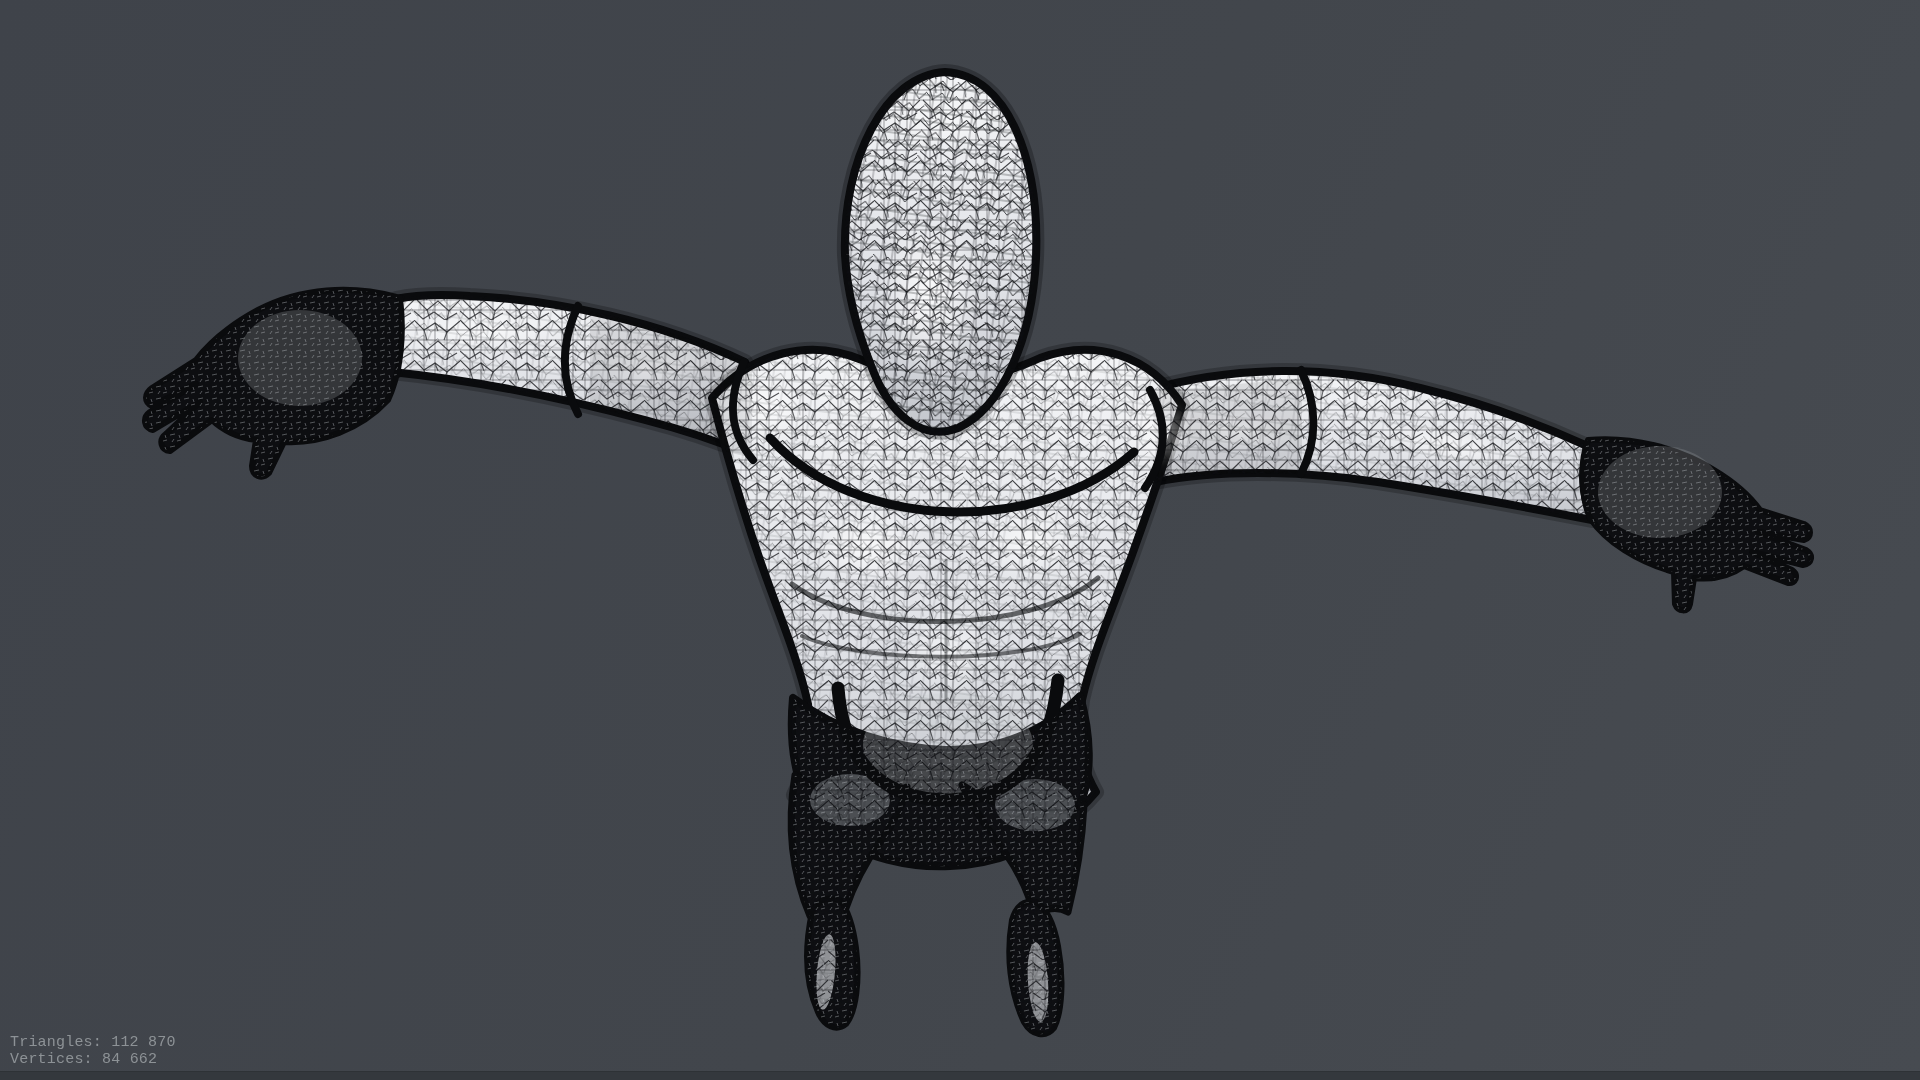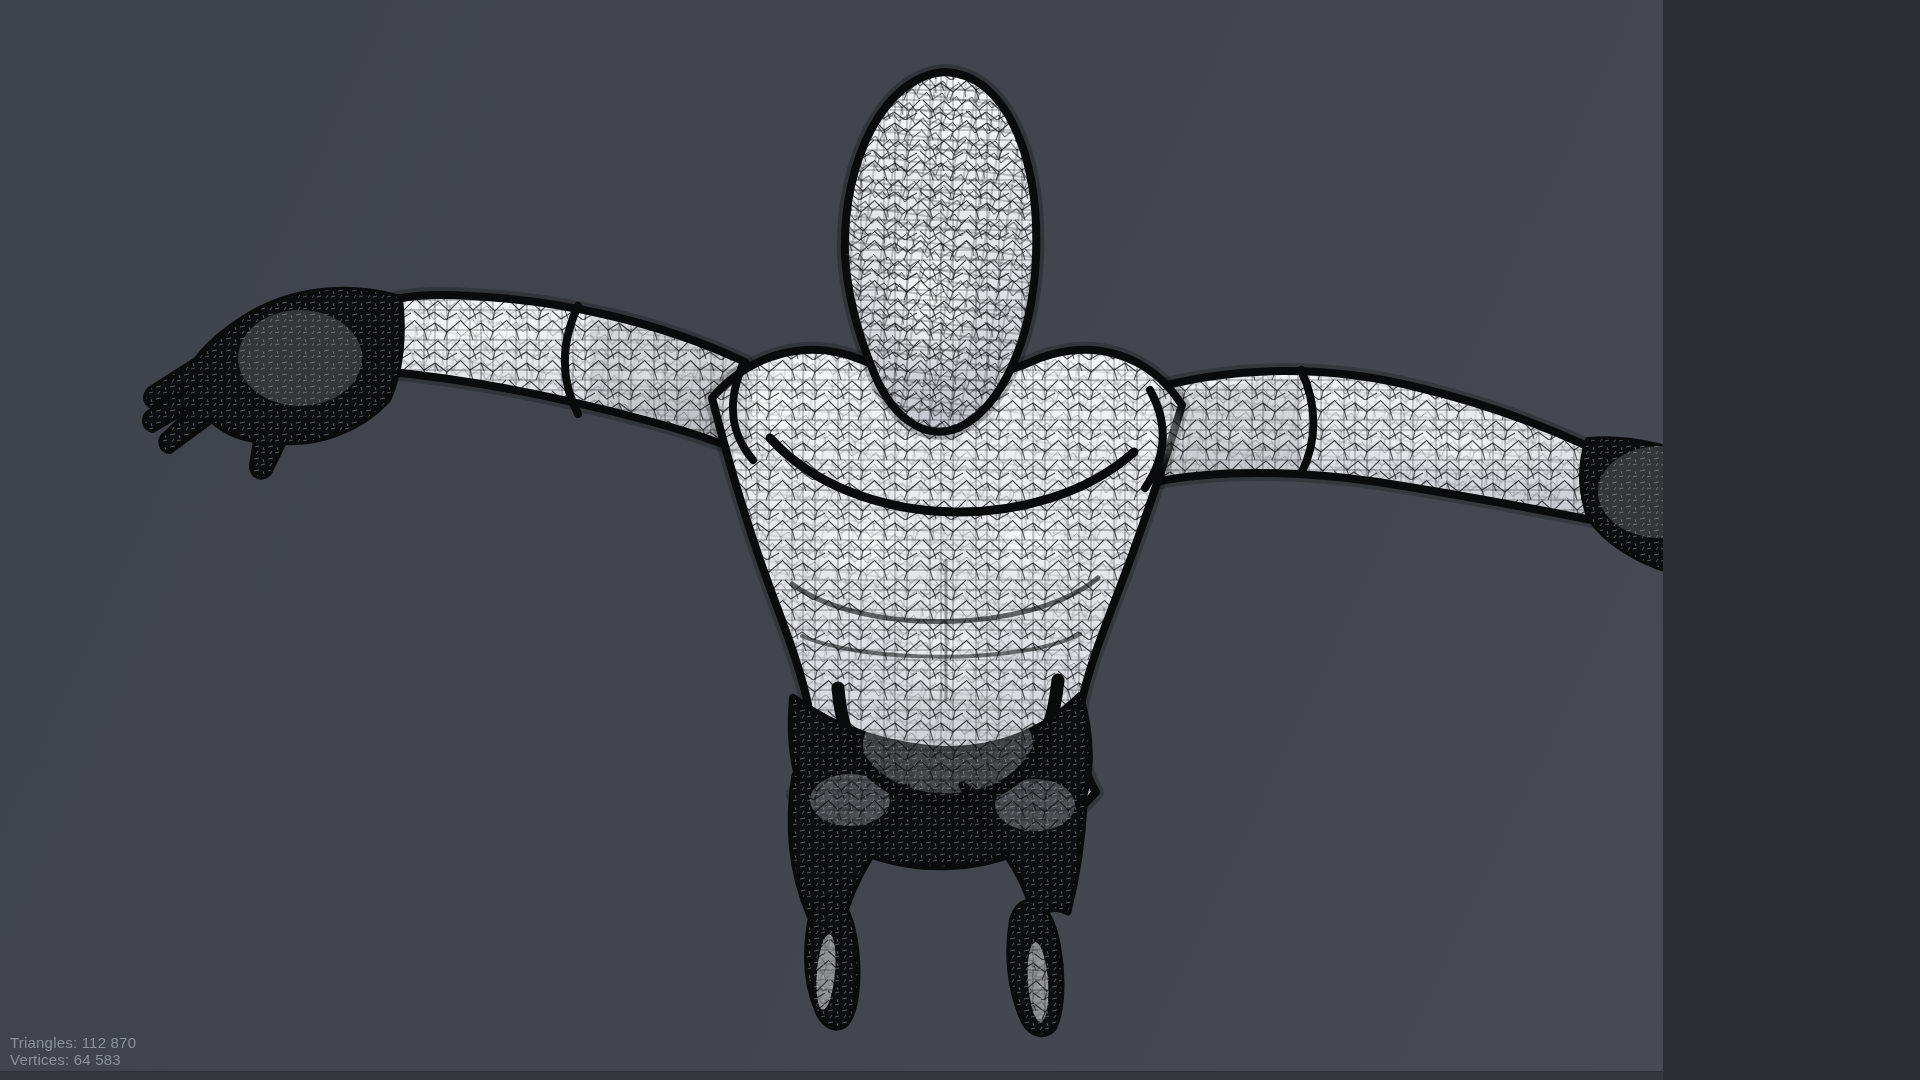--- a/index.html
+++ b/index.html
@@ -1,18 +1,18 @@
 <!DOCTYPE html>
 <html><head>
 <meta charset="utf-8">
 <style>
   html,body{margin:0;padding:0;background:#2b2e32;}
   #app{
-    position:relative;width:1663px;height:1080px;overflow:hidden;
-    font-family:Liberation Sans, sans-serif;
+    position:relative;width:1920px;height:1080px;overflow:hidden;
+    font-family:Liberation Mono, monospace;
   }
   .viewport{
     position:absolute;inset:0;
     background:linear-gradient(295deg,#474b51 0%,#42464c 48%,#3f434a 100%);
     cursor:grab;
   }
   .viewport svg{position:absolute;left:0;top:0;display:block;}
   .stats{
     position:absolute;left:10px;bottom:12px;
     color:#8d9296;font-size:15px;line-height:17px;letter-spacing:.2px;
@@ -197,18 +197,18 @@
         <ellipse cx="1660" cy="492" rx="62" ry="46" fill="#9a9da3" opacity=".28"></ellipse>
       </g>
 
       <g>
         <rect x="120" y="280" width="1700" height="780" fill="url(#speck)" clip-path="url(#darkClip)"></rect>
       </g>
     </svg>
 
     <div class="stats">
       <div class="stat-line"><span>Triangles:</span> <span>112 870</span></div>
-      <div class="stat-line"><span>Vertices:</span> <span>64 583</span></div>
+      <div class="stat-line"><span>Vertices:</span> <span>84 662</span></div>
     </div>
 
     <div class="bottom-bar"></div>
   </div>
 </div>
 
 </body></html>

